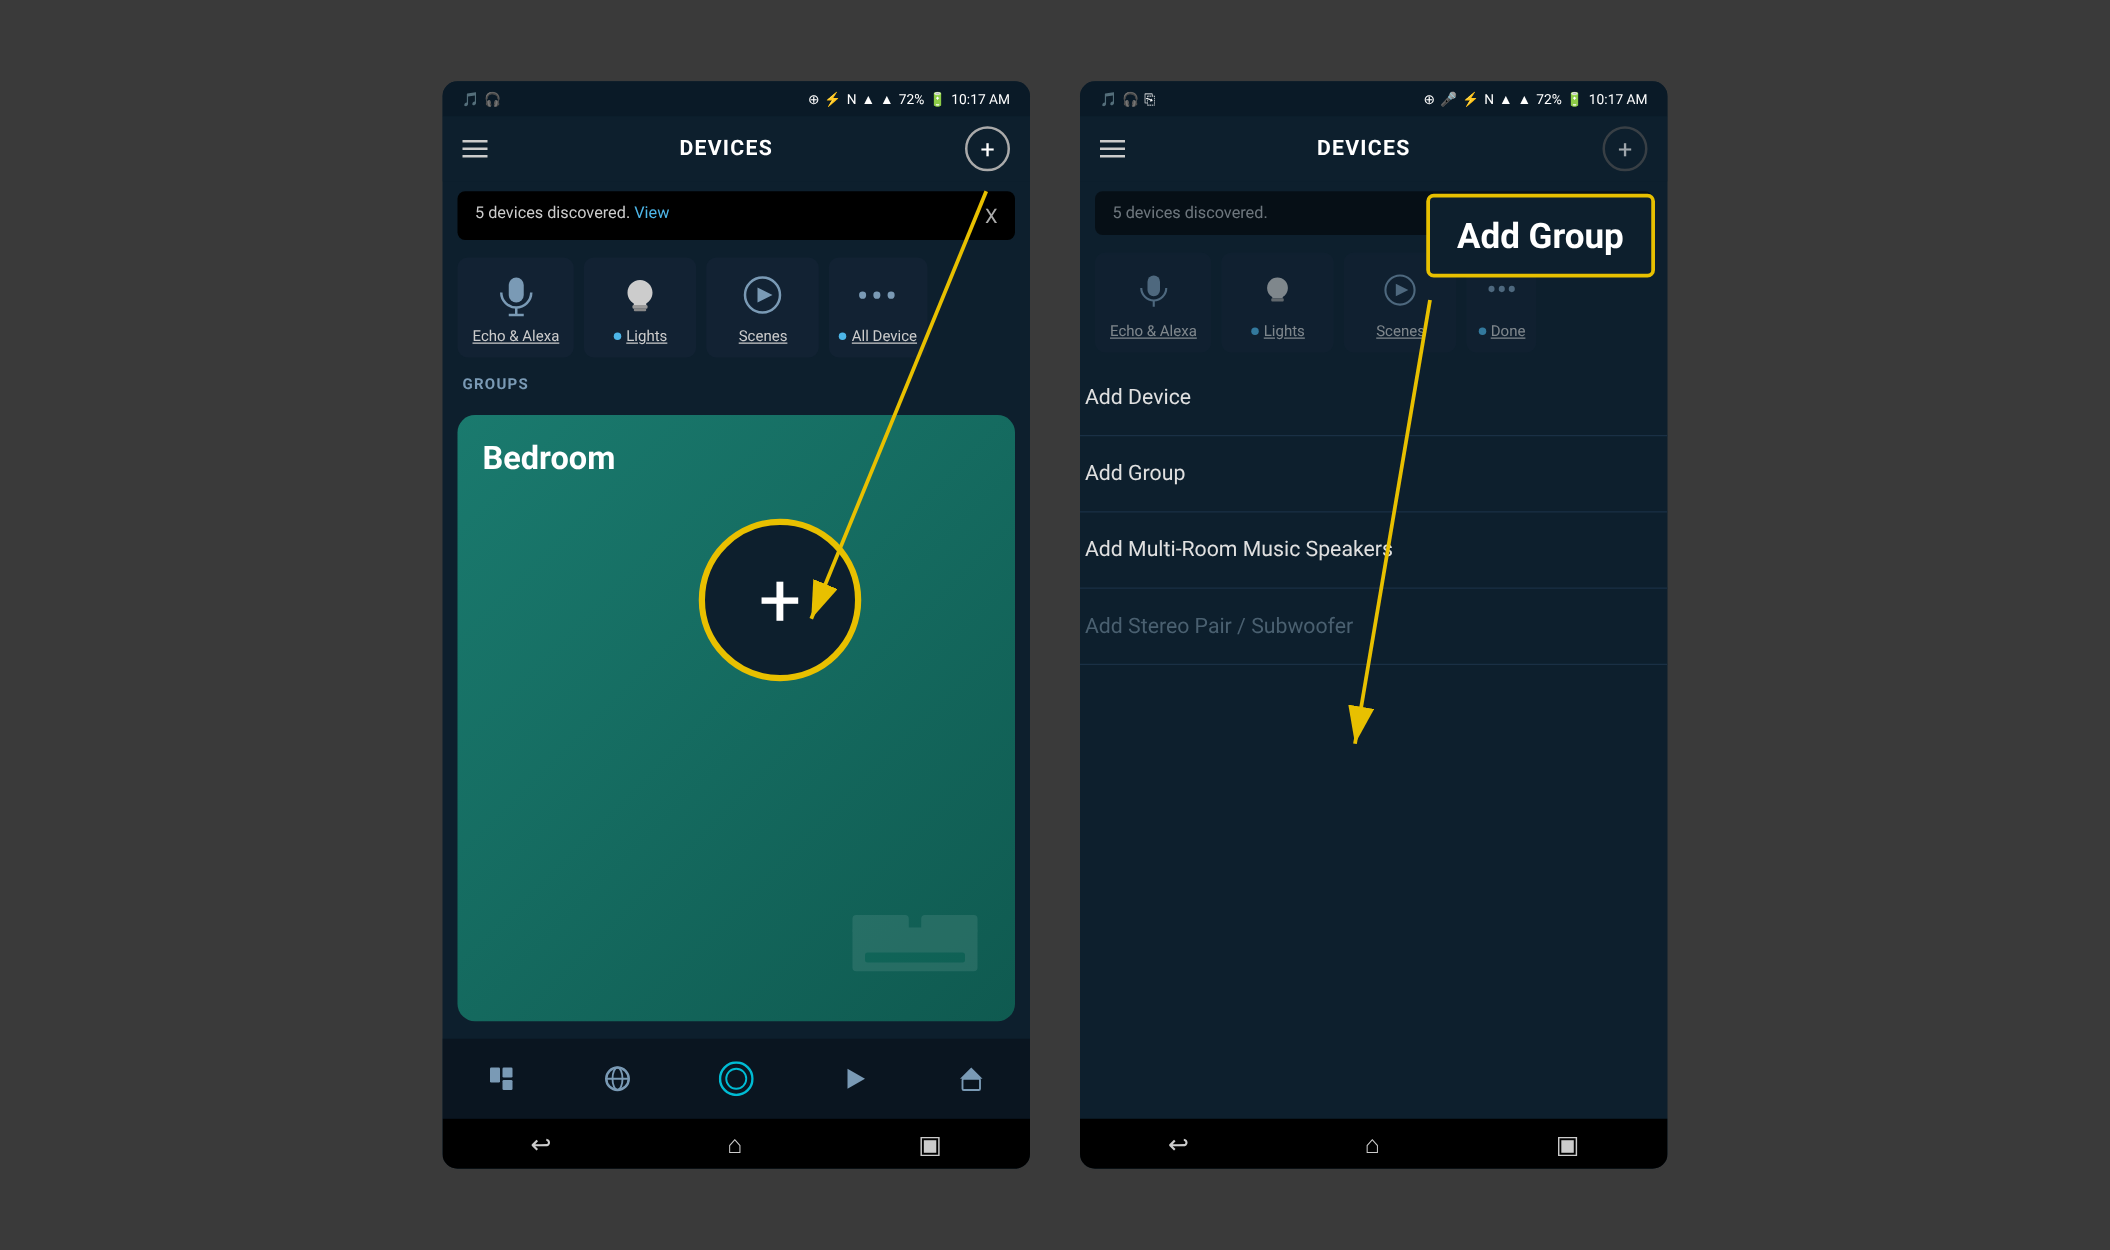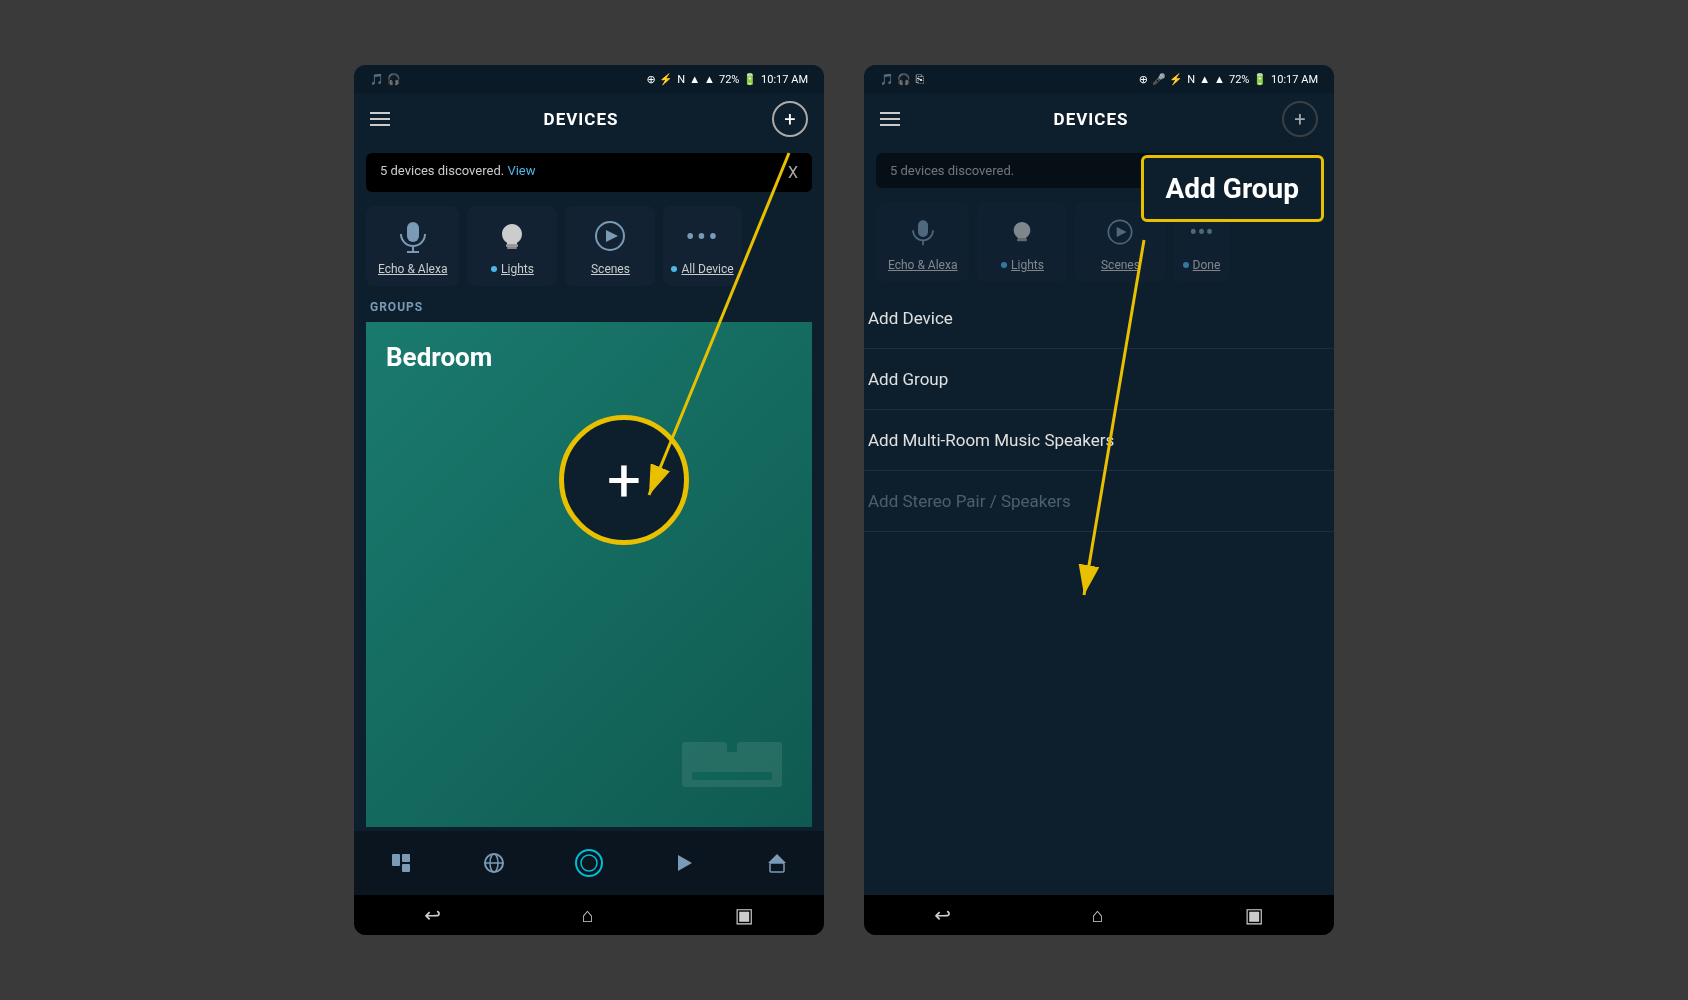--- a/index.html
+++ b/index.html
@@ -155,23 +155,23 @@
       font-size: 12px;
       font-weight: 700;
       color: #7a9ab5;
       letter-spacing: 1px;
       padding: 8px 16px 4px;
       flex-shrink: 0;
     }
 
     
     .bedroom-card {
-      margin: 4px 12px;
+      margin: 14px 12px;
       background: linear-gradient(135deg, #1a7a6e, #0f5a50);
-      border-radius: 0;
+      border-radius: 14px;
       padding: 20px;
       flex: 1;
       position: relative;
       overflow: hidden;
       cursor: pointer;
     }
 
     .bedroom-title {
       font-size: 26px;
       font-weight: 700;
@@ -554,21 +554,21 @@
         <div class="menu-item">
           <span>Add Device</span>
         </div>
         <div class="menu-item">
           <span>Add Group</span>
         </div>
         <div class="menu-item">
           <span>Add Multi-Room Music Speakers</span>
         </div>
         <div class="menu-item disabled">
-          <span>Add Stereo Pair / Speakers</span>
+          <span>Add Stereo Pair / Subwoofer</span>
         </div>
       </div>
 
       <div class="home-indicator">
         <span class="nav-btn">↩</span>
         <span class="nav-btn">⌂</span>
         <span class="nav-btn">▣</span>
       </div>
     </div>
 

